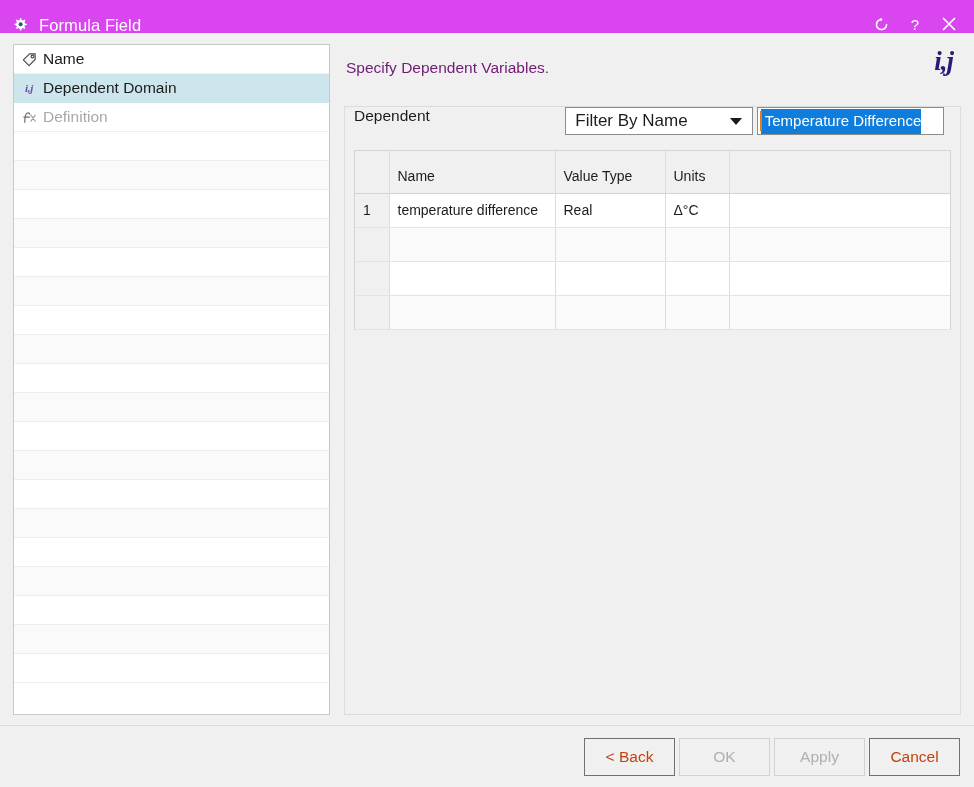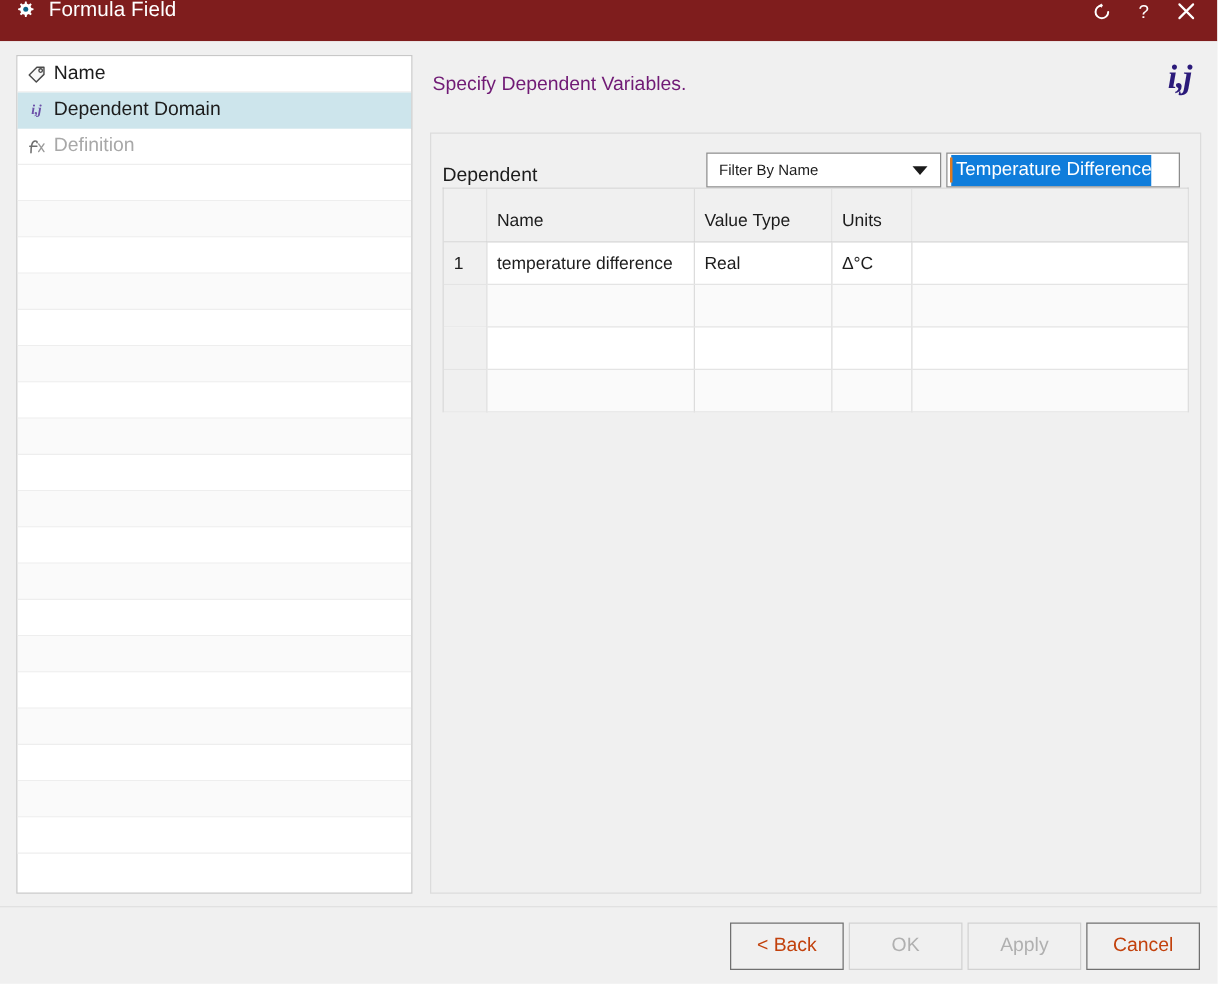--- a/index.html
+++ b/index.html
@@ -22,23 +22,23 @@
     box-sizing: border-box;
     overflow: hidden;
   }
 
   
   .titlebar {
     position: absolute;
     left: 0; top: 0;
     width: 974px;
     height: 33px;
-    background: #7f1d1d;
-    display: flex;
-    align-items: flex-start;
+    background: #d946ef;
+    display: flex;
+    align-items: flex-end;
     box-sizing: border-box;
     padding: 0 14px 0 12px;
   }
   .titlebar-left {
     display: flex;
     align-items: center;
     gap: 11px;
   }
   .gear-icon {
     width: 16px; height: 16px;
@@ -159,21 +159,21 @@
     left: 0; top: 62px;
     width: 617px;
     height: 609px;
     background: #f0f0f0;
     border: 1px solid #dcdcdc;
     box-sizing: border-box;
   }
 
   .filter-bar {
     display: flex;
-    align-items: flex-end;
+    align-items: flex-start;
     height: 43px;
     padding: 0 16px 0 9px;
     box-sizing: border-box;
   }
   .filter-label {
     font-size: 15.5px;
     color: #1c1c1c;
     width: 219px;
   }
   .combo {
@@ -182,21 +182,21 @@
     height: 28px;
     background: #ffffff;
     border: 1px solid #8c8c8c;
     box-sizing: border-box;
     display: flex;
     align-items: center;
     padding-left: 9px;
     cursor: default;
   }
   .combo-text {
-    font-size: 12px;
+    font-size: 17px;
     color: #1c1c1c;
   }
   .combo-arrow {
     position: absolute;
     right: 10px;
     top: 50%;
     margin-top: -3px;
     width: 0; height: 0;
     border-left: 6px solid transparent;
     border-right: 6px solid transparent;

